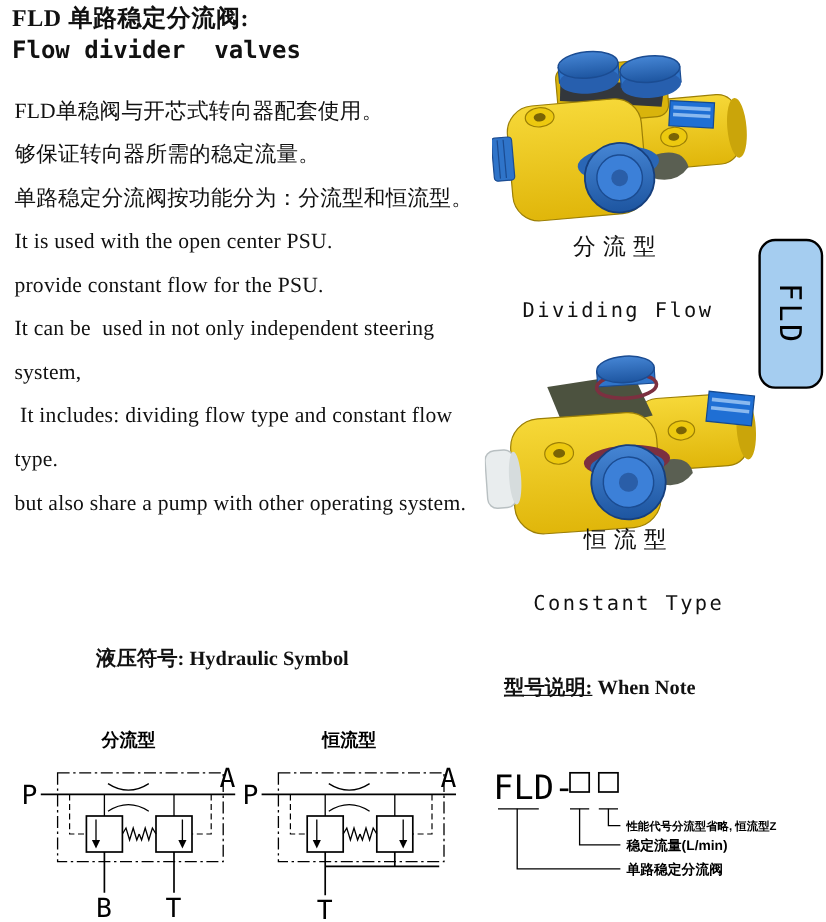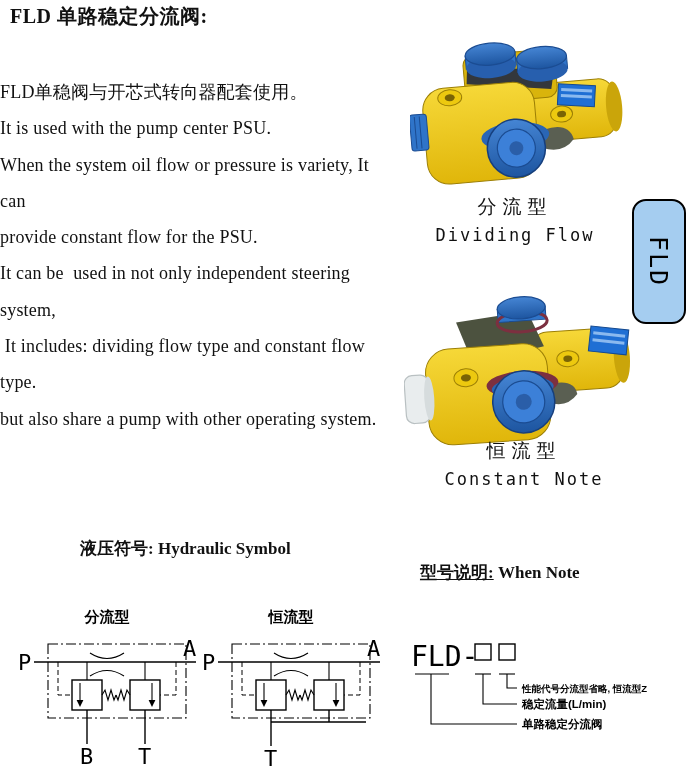--- a/index.html
+++ b/index.html
@@ -6,33 +6,33 @@
   .page{position:relative;width:688px;height:768px;background:#ffffff;overflow:hidden;
         font-family:"Liberation Serif","DejaVu Serif",serif;color:#111;}
 
   
   .title-block{position:absolute;left:10px;top:4px;}
   .title-zh{font-size:20px;font-weight:bold;line-height:24px;letter-spacing:.5px;}
   .title-en{font-family:"DejaVu Sans Mono",monospace;font-size:20px;font-weight:bold;
             line-height:26px;white-space:pre;}
 
   
-  .desc{position:absolute;left:0;top:74px;width:392px;}
+  .desc{position:absolute;left:12px;top:74px;width:392px;}
   .desc-line{font-size:18px;line-height:36.3px;white-space:pre-wrap;letter-spacing:.2px;}
 
   
   .photo{position:absolute;}
   .photo1{left:410px;top:26px;}
   .photo2{left:404px;top:282px;}
   .prod-label{position:absolute;text-align:center;}
   .label1{left:408px;top:192px;width:214px;}
   .label2{left:408px;top:436px;width:232px;}
   .prod-label .zh{font-size:19px;letter-spacing:6px;line-height:30px;}
   .prod-label .en{font-family:"DejaVu Sans Mono",monospace;font-size:17px;
-                  letter-spacing:2px;line-height:26px;}
+                  letter-spacing:2px;line-height:26px;margin-top:24px;}
 
   
   .fld-tab{position:absolute;left:632px;top:199px;width:54px;height:125px;
            background:#a5cdf0;border:2.5px solid #000;border-radius:14px;
            display:flex;align-items:center;justify-content:center;box-sizing:border-box;}
   .fld-tab span{transform:rotate(90deg);font-family:"DejaVu Sans Mono",monospace;
                 font-size:25px;font-weight:500;letter-spacing:2px;color:#000;}
 
   
   .sec-header{position:absolute;font-size:17px;font-weight:bold;}
@@ -56,26 +56,28 @@
   .note-sm{font-size:9.5px;font-weight:bold;font-family:"Liberation Sans",sans-serif;}
   .note-md{font-size:11.5px;font-weight:bold;font-family:"Liberation Sans",sans-serif;}
 </style>
 </head>
 <body>
 
 <div class="page">
 
   <div class="title-block">
     <div class="title-zh">FLD 单路稳定分流阀:</div>
+    <div class="title-en">Flow divider  valves</div>
   </div>
 
   <div class="desc">
     <div class="desc-line">FLD单稳阀与开芯式转向器配套使用。</div>
-    <div class="desc-line">It is used with the pump center PSU.</div>
-    <div class="desc-line">When the system oil flow or pressure is variety, It can</div>
+    <div class="desc-line">够保证转向器所需的稳定流量。</div>
+    <div class="desc-line">单路稳定分流阀按功能分为：分流型和恒流型。</div>
+    <div class="desc-line">It is used with the open center PSU.</div>
     <div class="desc-line">provide constant flow for the PSU.</div>
     <div class="desc-line">It can be  used in not only independent steering system,</div>
     <div class="desc-line"> It includes: dividing flow type and constant flow type.</div>
     <div class="desc-line">but also share a pump with other operating system.</div>
   </div>
 
   <div class="photo photo1">
     <svg width="214" height="166" viewBox="0 0 214 166">
       <defs>
         <linearGradient id="gy" x1="0" y1="0" x2="0" y2="1">
@@ -168,21 +170,21 @@
           <rect x="188" y="52" width="38" height="25" fill="#1f6fd4" stroke="#14498f"></rect>
           <rect x="191" y="57" width="32" height="3" fill="#8ab9ef"></rect>
           <rect x="191" y="64" width="32" height="3" fill="#8ab9ef"></rect>
         </g>
       </g>
     </svg>
   </div>
 
   <div class="prod-label label2">
     <div class="zh">恒流型</div>
-    <div class="en">Constant Note</div>
+    <div class="en">Constant Type</div>
   </div>
 
   <div class="sec-header hyd-header">液压符号: Hydraulic Symbol</div>
   <div class="sec-header tn-header"><span class="u">型号说明:</span><span> When Note</span></div>
 
   <div class="diagram diag1">
     <svg width="190" height="172" viewBox="0 0 190 172">
       <text class="diag-title" x="95" y="26" text-anchor="middle">分流型</text>
       <rect class="dashdot" x="36" y="48" width="138" height="74"></rect>
       <line class="sym" x1="22" y1="66" x2="184" y2="66"></line>

